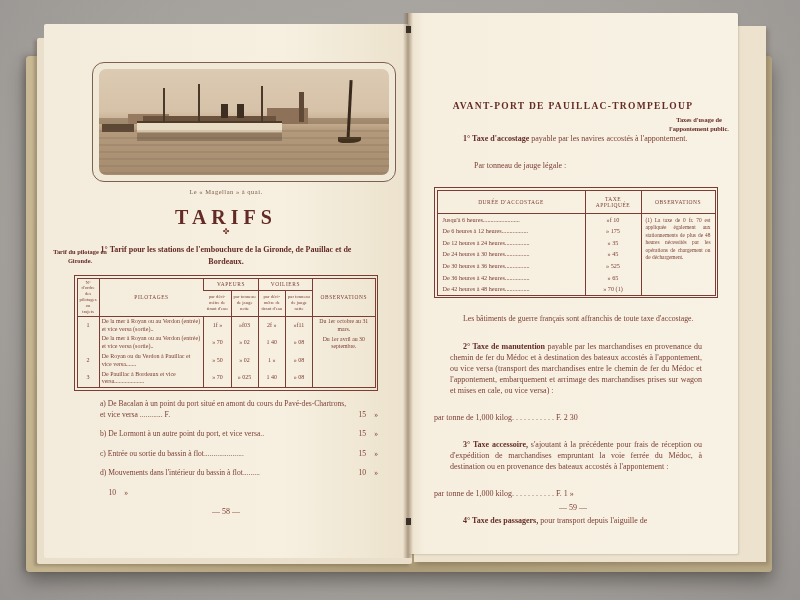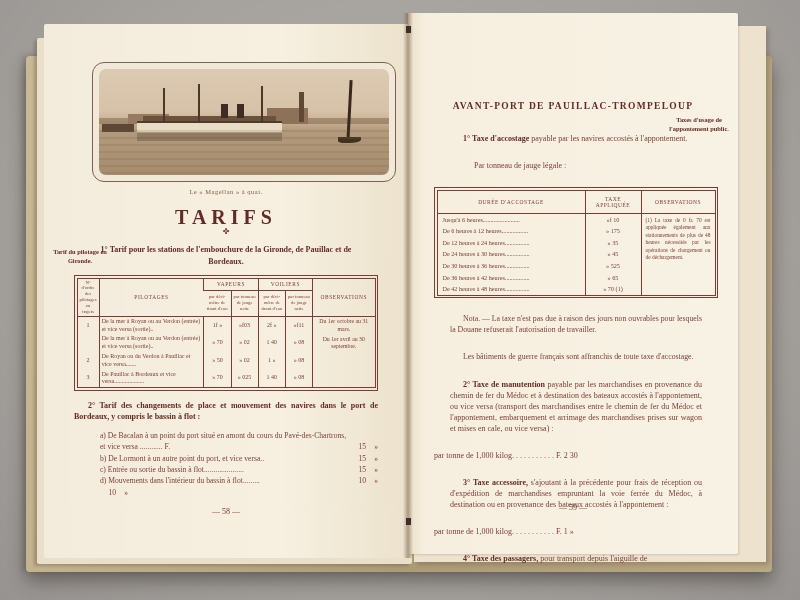--- a/index.html
+++ b/index.html
@@ -76,21 +76,21 @@
   .t1 td{font-size:6px;line-height:1.3;}
   .t1 td.num{text-align:center;}
   .t1 td.val{text-align:center;white-space:nowrap;}
   .t1 td.obs{font-size:5.8px;text-align:center;line-height:1.3;}
   .t1 tbody tr td{border-bottom:none;border-top:none;}
   .h2{font-size:8px;font-weight:bold;text-align:justify;text-indent:14px;
        line-height:1.45;margin:9px 0 0;color:var(--ink-dark);}
   .list{margin:7px 0 0 26px;}
   .li{display:flex;align-items:flex-end;font-size:7.6px;line-height:1.5;}
   .li-text{flex:1;}
-  .li-val{width:16px;text-align:right;}
+  .li-val{width:16px;text-align:right;margin-top:8px;}
   .li-cents{width:12px;text-align:right;}
   .pagenum{position:absolute;left:0;bottom:42px;width:100%;text-align:center;font-size:8px;}
 
   
   .r-title{position:absolute;left:0;top:88px;width:100%;text-align:center;
         font-size:9.5px;font-weight:bold;letter-spacing:1.3px;color:var(--ink-dark);}
   .mnote-right{right:5px;top:103px;width:68px;}
   .r-col{position:absolute;left:26px;top:104px;width:284px;}
   .r-col p{margin:16px;font-size:8px;line-height:1.38;text-align:justify;text-indent:13px;}
   .lead{font-weight:bold;color:var(--ink-dark);}
@@ -204,21 +204,20 @@
               <td class="val">» 70</td>
               <td class="val">» 025</td>
               <td class="val">1 40</td>
               <td class="val">» 08</td>
               <td class="obs"></td>
             </tr>
           </tbody>
         </table>
       </div>
 
-      <div class="h2">2° Tarif des changements de place et mouvement des navires dans le port de Bordeaux, y compris le bassin à flot :</div>
 
       <div class="list">
         <div class="li">
           <span class="li-text">a) De Bacalan à un point du port situé en amont du cours du Pavé-des-Chartrons, et vice versa ............ F.</span>
           <span class="li-val">15</span>
           <span class="li-cents">»</span>
         </div>
         <div class="li">
           <span class="li-text">b) De Lormont à un autre point du port, et vice versa..</span>
           <span class="li-val">15</span>
@@ -293,21 +292,20 @@
               <td class="tax">» 65</td>
             </tr>
             <tr>
               <td class="dur">De 42 heures à 48 heures................</td>
               <td class="tax">» 70 (1)</td>
             </tr>
           </tbody>
         </table>
       </div>
 
-      <p class="nota">Nota. — La taxe n'est pas due à raison des jours non ouvrables pour lesquels la Douane refuserait l'autorisation de travailler.</p>
       <p class="nota">Les bâtiments de guerre français sont affranchis de toute taxe d'accostage.</p>
 
       <p class="sp"><span class="lead">2° Taxe de manutention</span><span> payable par les marchandises en provenance du chemin de fer du Médoc et à destination des bateaux accostés à l'appontement, ou vice versa (transport des marchandises entre le chemin de fer du Médoc et l'appontement, embarquement et arrimage des marchandises prises sur wagon et mises en cale, ou vice versa) :</span></p>
       <p class="price">par tonne de 1,000 kilog. . . . . . . . . . . F.  2 30</p>
 
       <p><span class="lead">3° Taxe accessoire,</span><span> s'ajoutant à la précédente pour frais de réception ou d'expédition de marchandises empruntant la voie ferrée du Médoc, à destination ou en provenance des bateaux accostés à l'appontement :</span></p>
       <p class="price">par tonne de 1,000 kilog. . . . . . . . . . . F.  1 »</p>
 
       <p><span class="lead">4° Taxe des passagers,</span><span> pour transport depuis l'aiguille de</span></p>
     </div>

